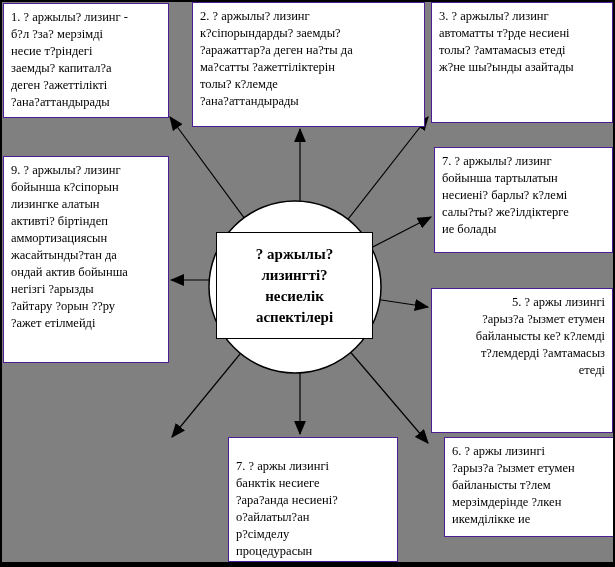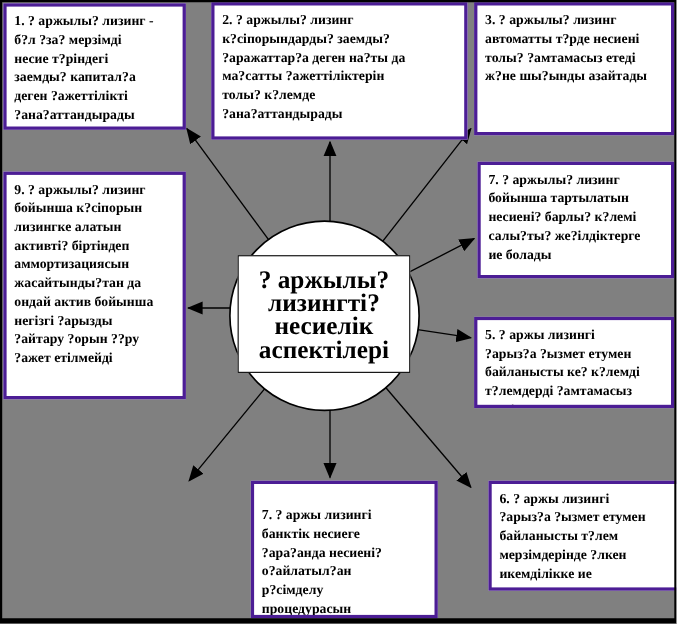--- a/index.html
+++ b/index.html
@@ -21,53 +21,52 @@
     pointer-events: none;
   }
   .arrows-layer {
     position: absolute;
     left: 0; top: 0;
     z-index: 1;
   }
   .reason-box {
     position: absolute;
     background: #ffffff;
-    border: 3px solid #4c1d95;
+    border: 1px solid #4c1d95;
     box-sizing: border-box;
     padding: 5px 7px;
     font-size: 12.5px;
     line-height: 17px;
     white-space: pre-line;
     overflow: hidden;
     z-index: 3;
-    font-weight: bold;
   }
   .center-topic {
     position: absolute;
     left: 216px; top: 232px;
     width: 157px; height: 107px;
     background: #ffffff;
     border: 1px solid #000;
     box-sizing: border-box;
     display: flex;
     align-items: center;
     justify-content: center;
     text-align: center;
     font-weight: bold;
-    font-size: 23px;
+    font-size: 15px;
     line-height: 21px;
     white-space: pre-line;
     z-index: 3;
   }
   
   .b1 { left: 3px;   top: 3px;   width: 166px; height: 115px; }
   .b2 { left: 192px; top: 2px;   width: 233px; height: 125px; }
   .b3 { left: 431px; top: 2px;   width: 182px; height: 121px; }
   .b4 { left: 434px; top: 147px; width: 179px; height: 106px; }
-  .b5 { left: 431px; top: 288px; width: 182px; height: 83px; }
+  .b5 { left: 431px; top: 288px; width: 182px; height: 145px; text-align: right; }
   .b6 { left: 444px; top: 437px; width: 182px; height: 100px; }
   .b7 { left: 228px; top: 437px; width: 170px; height: 125px; padding-top: 20px; }
   .b8 { left: 3px;   top: 439px; width: 166px; height: 122px; }
   .b9 { left: 3px;   top: 156px; width: 166px; height: 207px; }
 </style>
 </head>
 <body>
 
 <div class="canvas">
 

